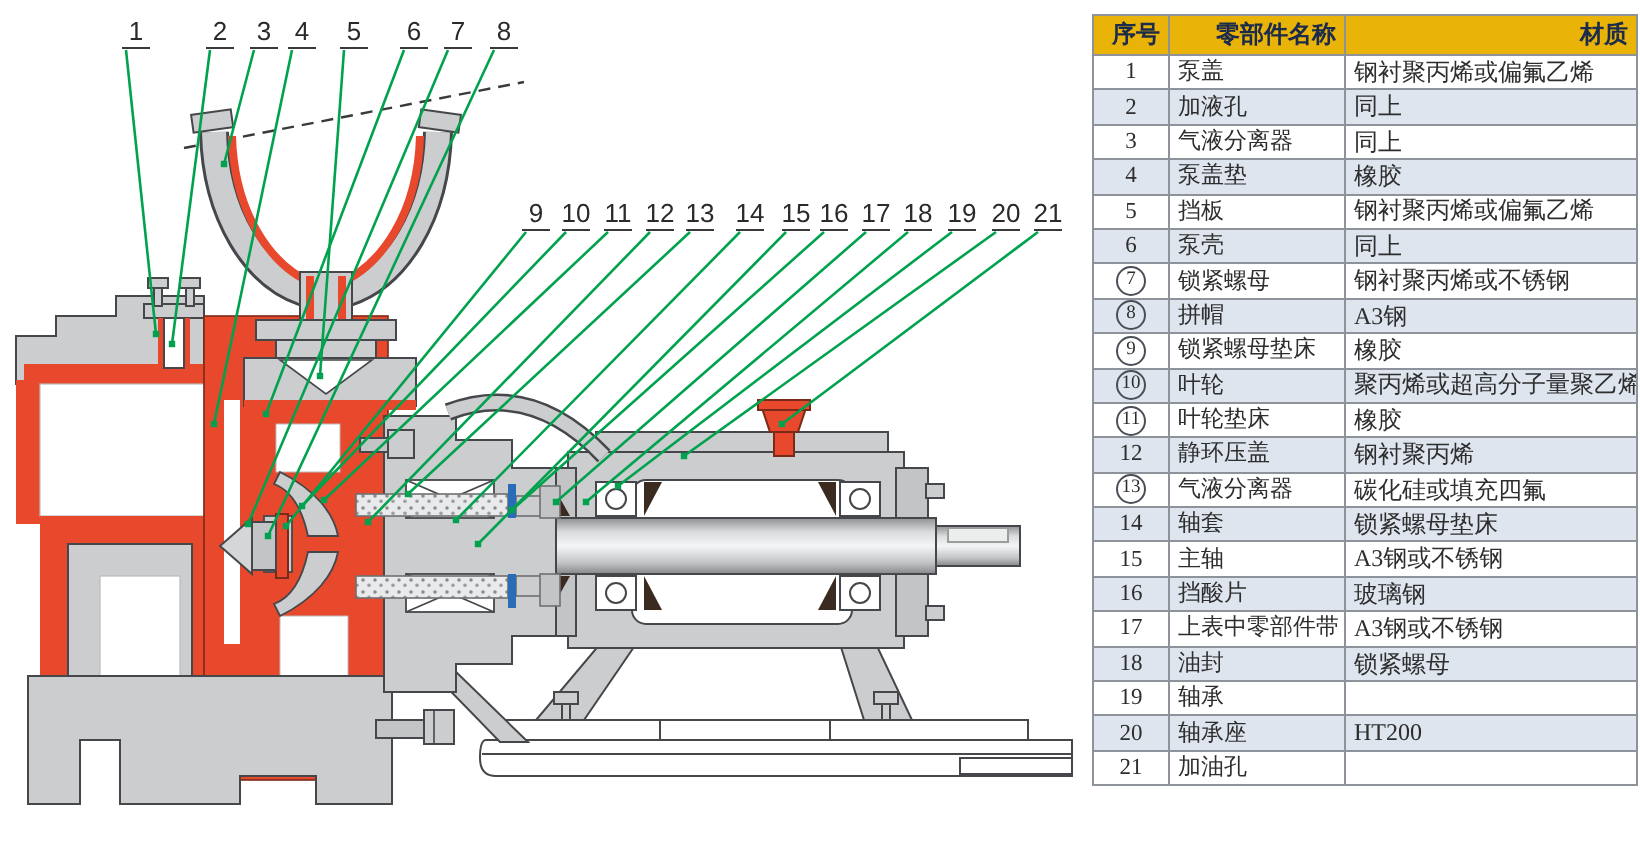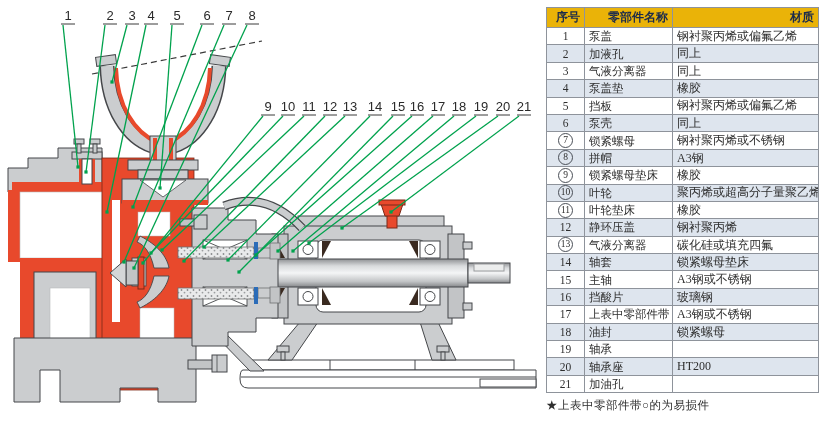--- a/index.html
+++ b/index.html
@@ -432,14 +432,13 @@
           <td>轴承座</td>
           <td class="mat">HT200</td>
         </tr>
         <tr class="norm">
           <td class="no">21</td>
           <td>加油孔</td>
           <td class="mat"></td>
         </tr>
       </tbody>
   </table>
-  <div id="footnote">★上表中零部件带○的为易损件</div>
 </div>
 
 </body></html>

